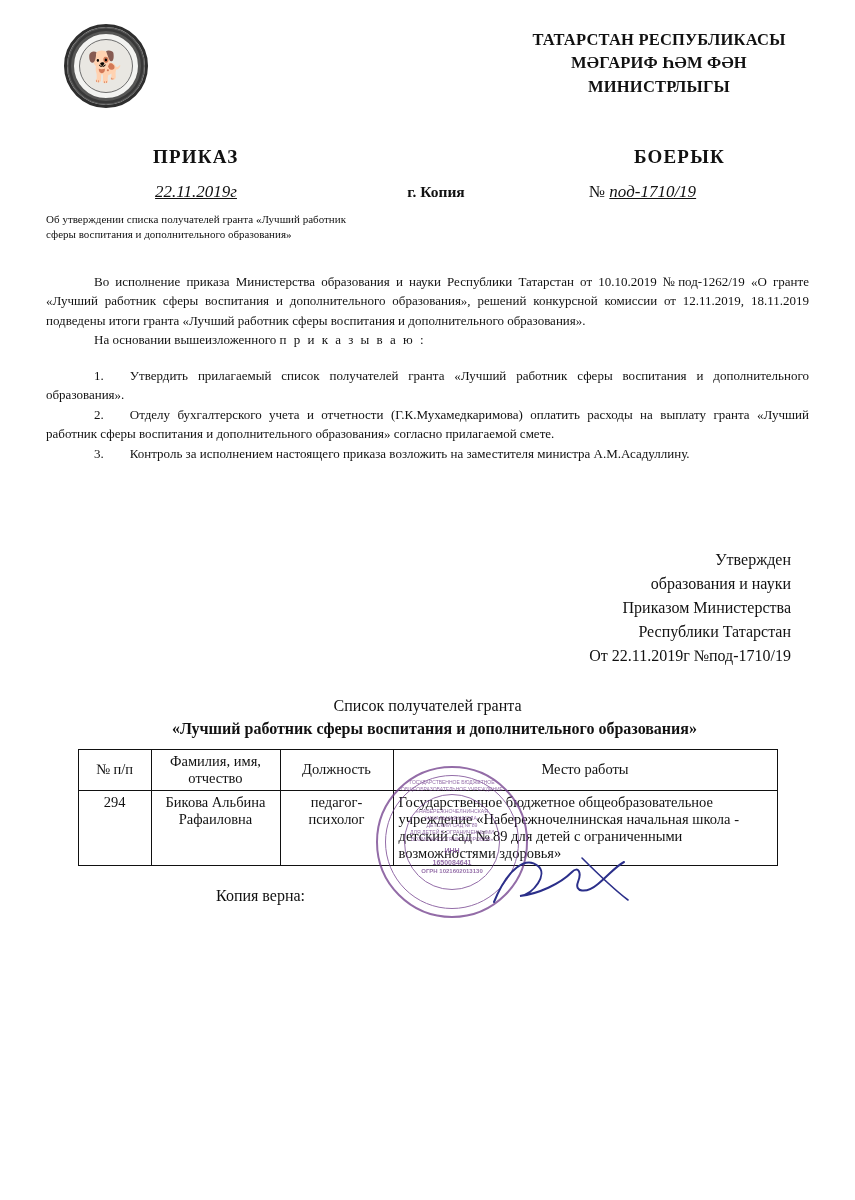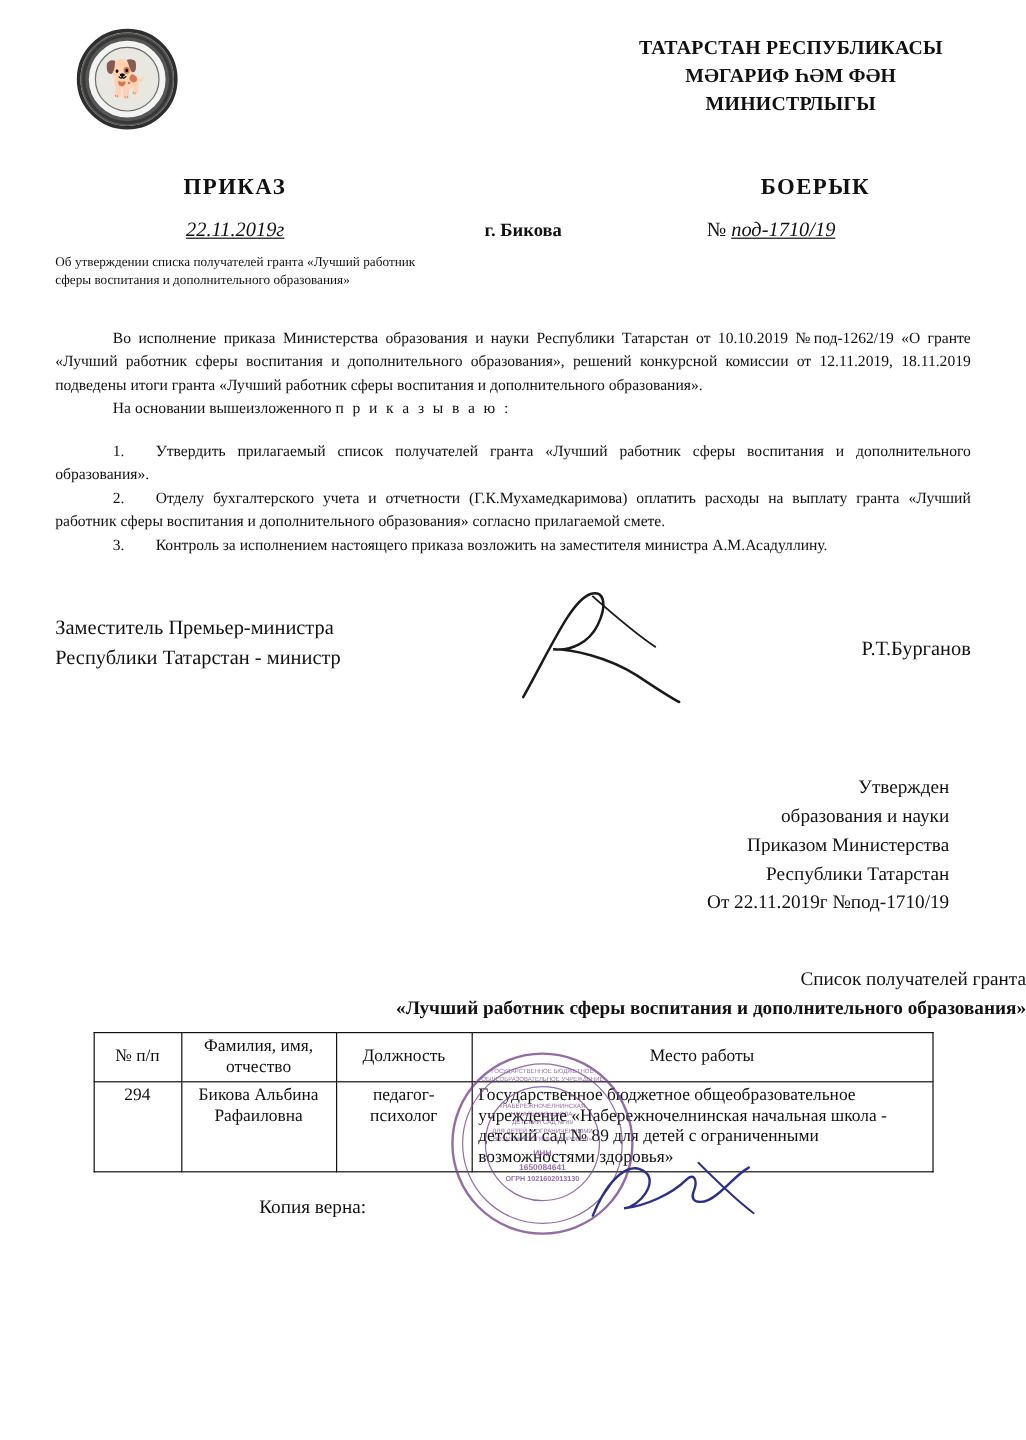--- a/index.html
+++ b/index.html
@@ -91,21 +91,21 @@
   .title-row .t {
     font-size: 19px;
     font-weight: bold;
     letter-spacing: 1.2px;
   }
   .title-left { margin-left: 33px; }
   .title-right { margin-right: 10px; }
 
   .meta-row {
     display: flex;
-    align-items: flex-end;
+    align-items: center;
     padding: 14px 46px 0 46px;
     box-sizing: border-box;
     font-size: 17px;
   }
   .meta-date {
     width: 300px;
     text-align: center;
     font-style: italic;
     text-decoration: underline;
   }
@@ -181,22 +181,22 @@
   
   .approve {
     margin: 85px 64px 0 46px;
     text-align: right;
     font-size: 16px;
     line-height: 1.5;
   }
 
   
   .list-title {
-    margin-top: 40px;
-    text-align: right;
+    margin-top: 26px;
+    text-align: center;
     font-size: 16px;
     line-height: 1.45;
   }
   .list-title .b { font-weight: bold; padding-left: 14px; }
 
   table.grant {
     margin: 8px auto 0 auto;
     border-collapse: collapse;
     width: 700px;
     font-size: 14.5px;
@@ -310,49 +310,40 @@
     <div class="header-col right">ТАТАРСТАН РЕСПУБЛИКАСЫ МӘГАРИФ ҺӘМ ФӘН МИНИСТРЛЫГЫ</div>
   </div>
 
   <div class="title-row">
     <div class="t title-left">ПРИКАЗ</div>
     <div class="t title-right">БОЕРЫК</div>
   </div>
 
   <div class="meta-row">
     <div class="meta-date">22.11.2019г</div>
-    <div class="meta-city">г. Бикова</div>
+    <div class="meta-city">г. Копия</div>
     <div class="meta-num">
       <span>№</span>
       <span class="num">под-1710/19</span>
     </div>
   </div>
 
   <div class="subject">Об утверждении списка получателей гранта «Лучший работник сферы воспитания и дополнительного образования»</div>
 
   <div class="body-text">
     <p>Во исполнение приказа Министерства образования и науки Республики Татарстан от 10.10.2019 №под-1262/19 «О гранте «Лучший работник сферы воспитания и дополнительного образования», решений конкурсной комиссии от 12.11.2019, 18.11.2019 подведены итоги гранта «Лучший работник сферы воспитания и дополнительного образования».</p>
     <p><span>На основании вышеизложенного </span><span class="spaced">п р и к а з ы в а ю :</span></p>
 
     <div class="list-block">
       <p><span>1.</span><span class="num-gap"></span><span>Утвердить прилагаемый список получателей гранта «Лучший работник сферы воспитания и дополнительного образования».</span></p>
       <p><span>2.</span><span class="num-gap"></span><span>Отделу бухгалтерского      учета    и   отчетности (Г.К.Мухамедкаримова) оплатить расходы на выплату гранта «Лучший работник сферы воспитания и дополнительного образования» согласно прилагаемой смете.</span></p>
       <p><span>3.</span><span class="num-gap"></span><span>Контроль за исполнением настоящего приказа возложить на заместителя министра А.М.Асадуллину.</span></p>
     </div>
   </div>
 
-  <div class="sign-block">
-    <div class="sign-left">Заместитель Премьер-министра
-Республики Татарстан - министр</div>
-    <svg class="signature-svg" viewBox="0 0 220 110">
-      <path d="M30 100 C55 55, 70 20, 86 14 C98 10, 100 24, 92 40 C85 54, 70 62, 55 60 C70 60, 100 66, 125 82 C140 92, 152 100, 160 104" fill="none" stroke="#1a1a1a" stroke-width="2.1" stroke-linecap="round"></path>
-      <path d="M88 16 C104 30, 122 46, 140 58" fill="none" stroke="#1a1a1a" stroke-width="1.6" stroke-linecap="round"></path>
-    </svg>
-    <div class="sign-right">Р.Т.Бурганов</div>
-  </div>
 
   <div class="approve">
     <div>Утвержден</div>
     <div>образования и науки</div>
     <div>Приказом Министерства</div>
     <div>Республики Татарстан</div>
     <div>От 22.11.2019г  №под-1710/19</div>
   </div>
 
   <div class="list-title">

